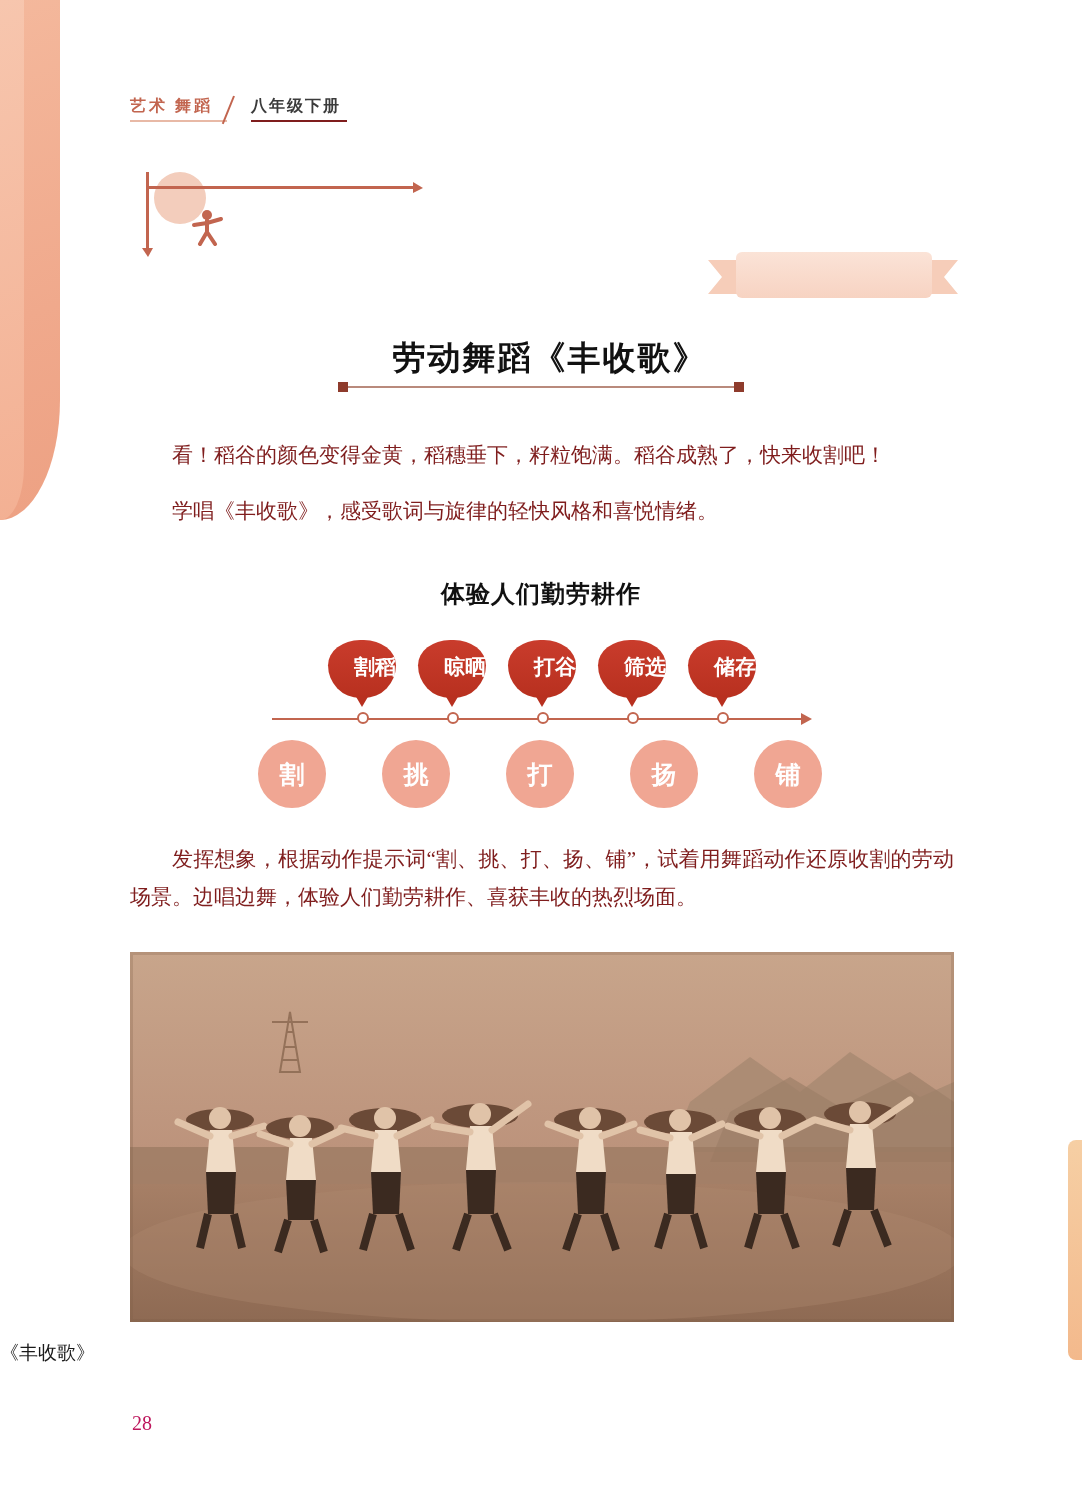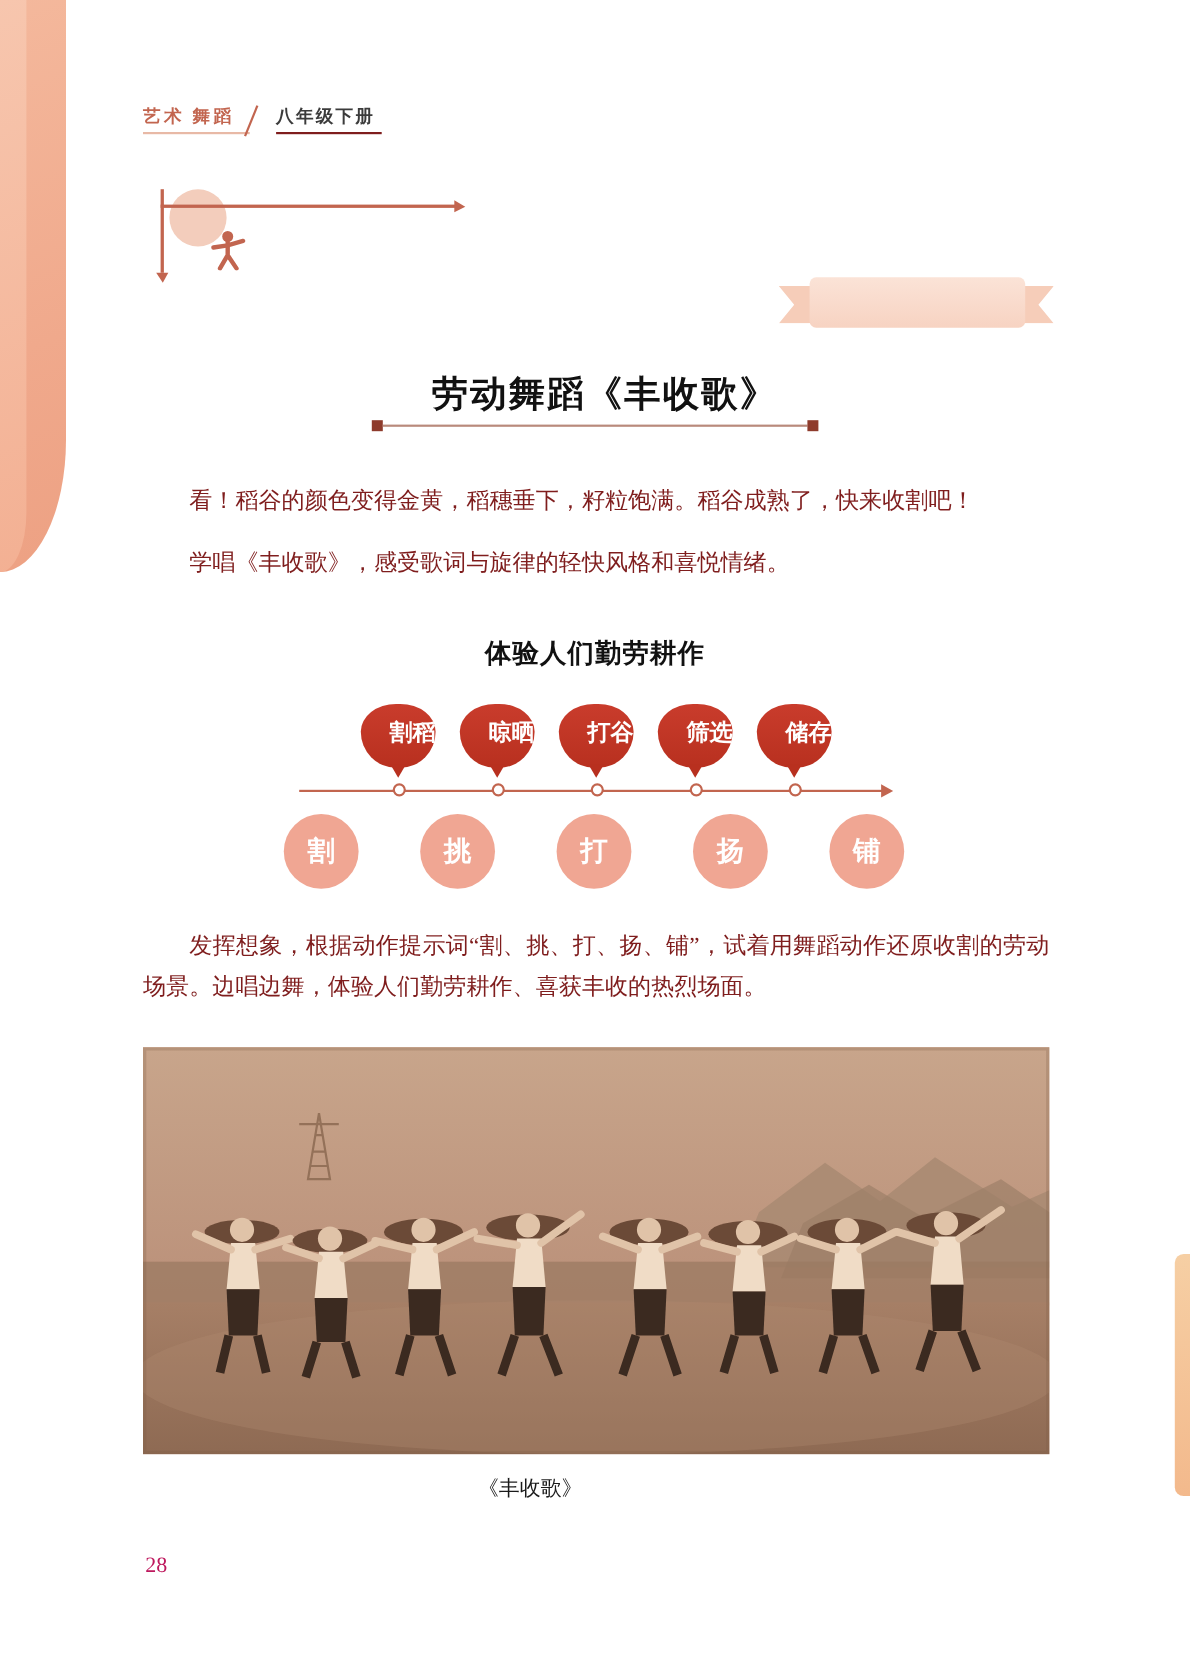--- a/index.html
+++ b/index.html
@@ -366,21 +366,21 @@
     width: 824px;
     height: 370px;
     background: linear-gradient(180deg, #c9a288 0%, #b98f75 45%, #a97f66 100%);
     overflow: hidden;
   }
   .photo-caption {
     position: absolute;
     left: 0;
     top: 1340px;
     width: 964px;
-    text-align: center;
+    text-align: left;
     font-size: 19px;
     color: #1a1a1a;
     font-family: "Liberation Serif", serif;
   }
 
   
   .page-num {
     position: absolute;
     left: 132px;
     top: 1412px;

